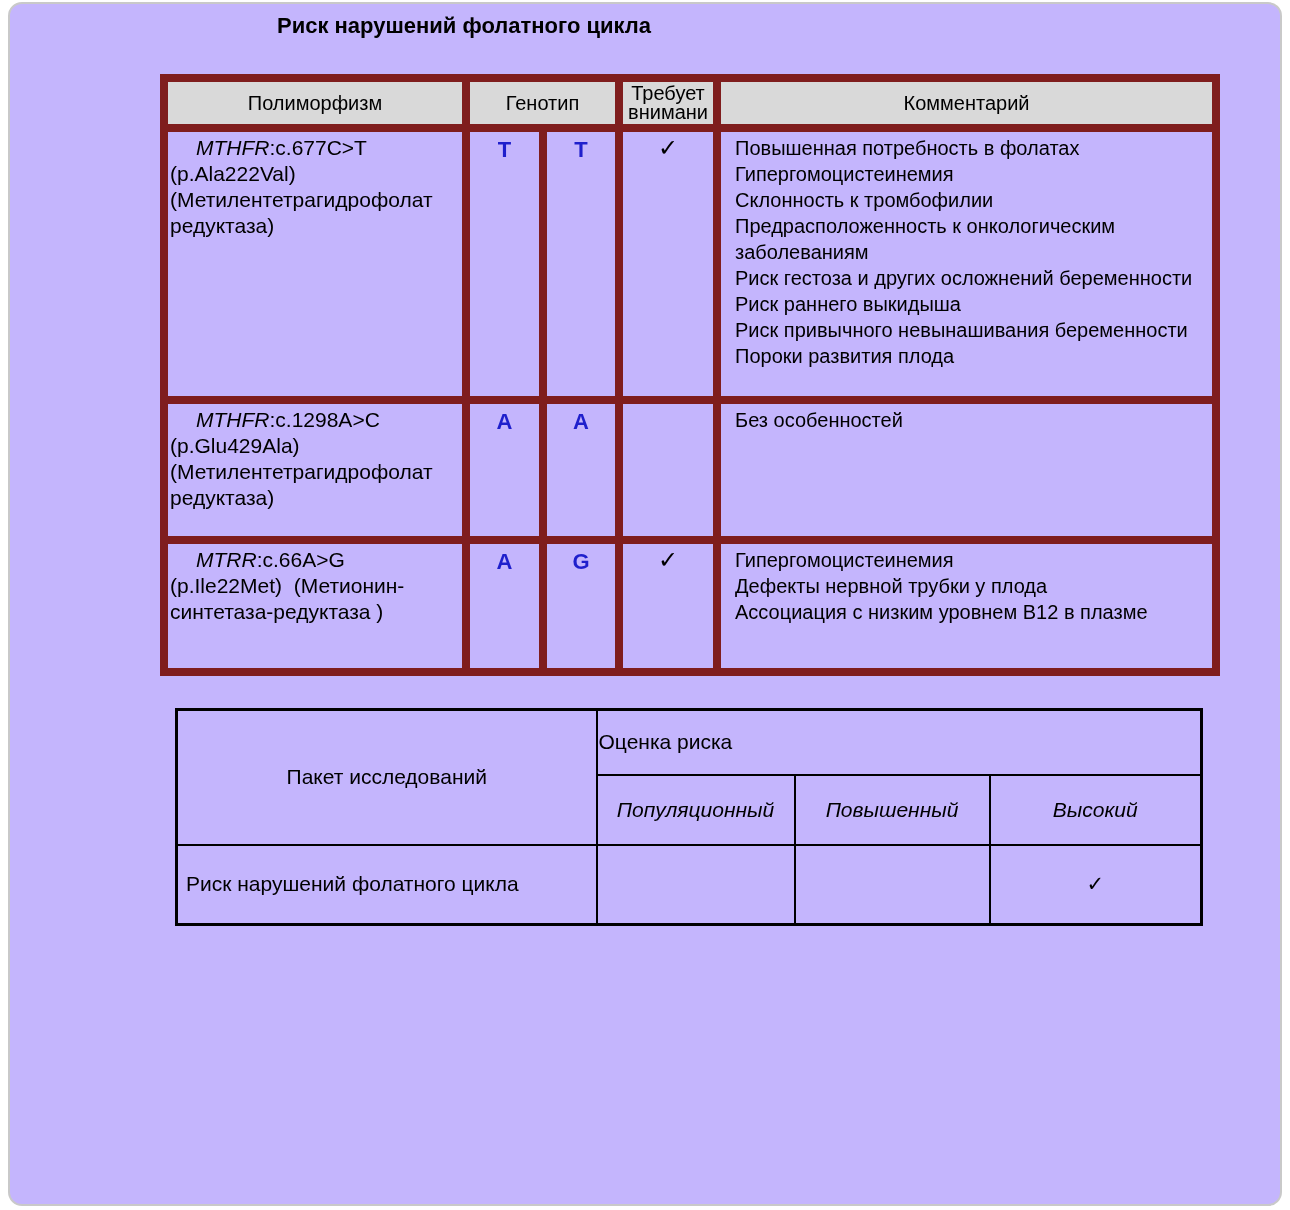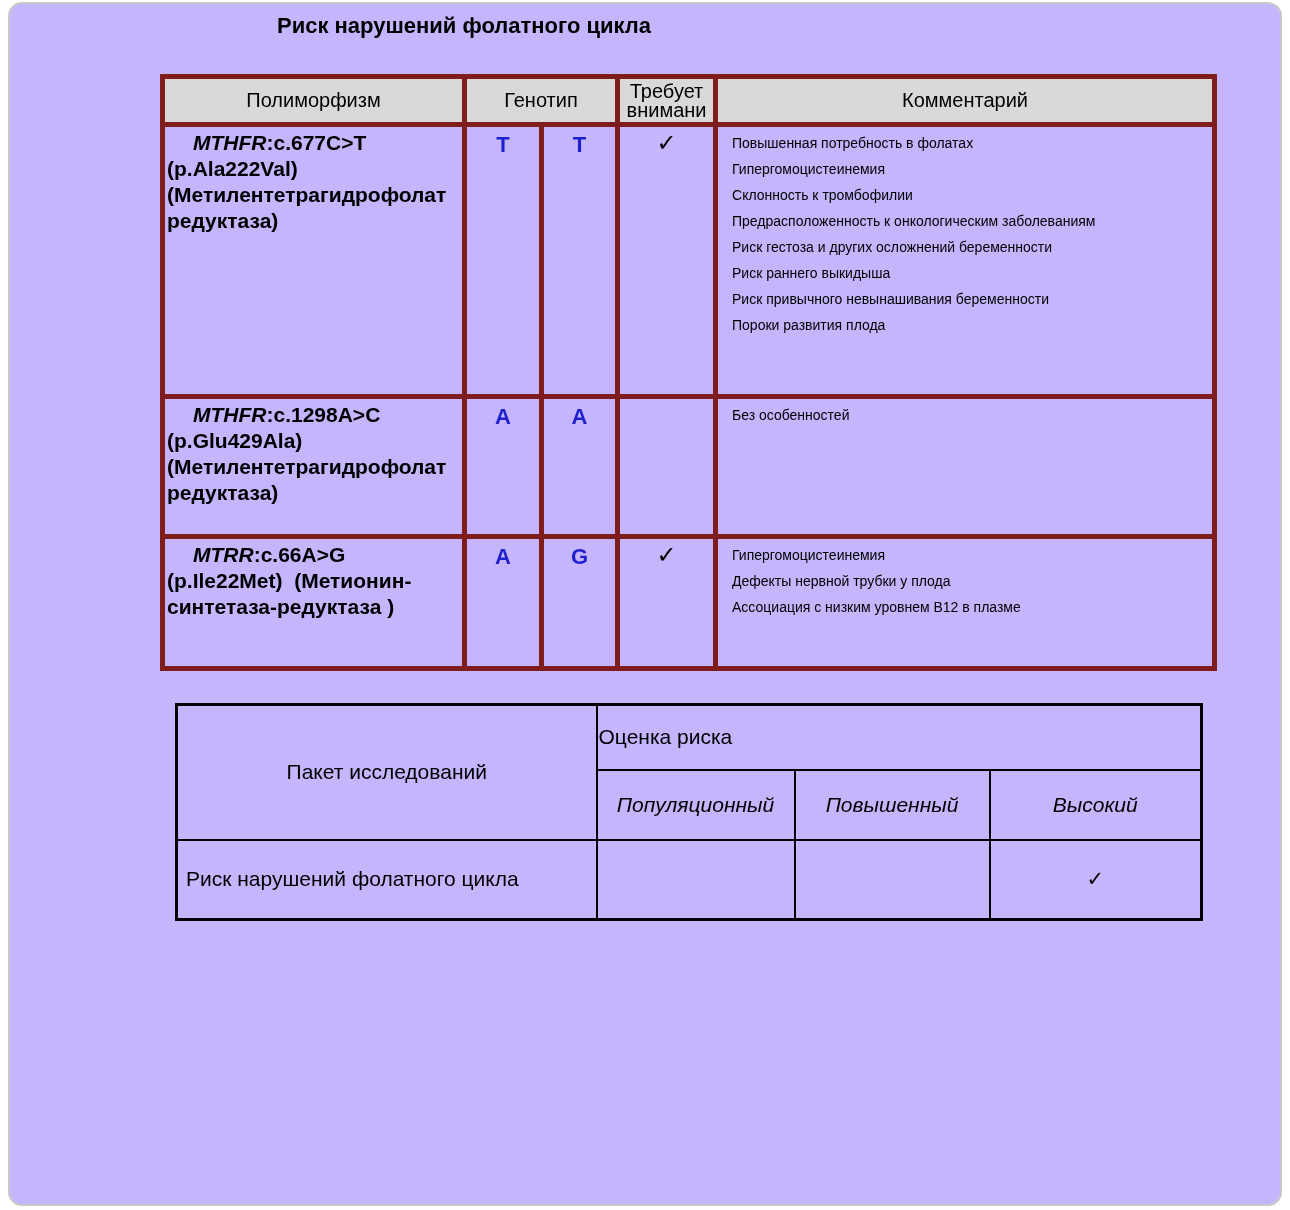--- a/index.html
+++ b/index.html
@@ -33,54 +33,53 @@
 
   
   table.risk-table {
     border-collapse: collapse;
     table-layout: fixed;
     width: 1052px;
     margin: 34px 0 0 150px;
     border: 3px solid #000;
   }
   table.risk-table th, table.risk-table td {
-    border: 5px solid #7f1d1d;
+    border: 8px solid #7f1d1d;
     vertical-align: top;
   }
   table.risk-table tr.head th {
     background: var(--header-bg);
     font-weight: 400;
     font-size: 20px;
     height: 48px;
     vertical-align: middle;
     text-align: center;
     padding: 2px;
   }
   th.attn-head { font-size: 18px; line-height: 19px; overflow: hidden; }
   td.poly {
     font-size: 21px;
     line-height: 26px;
     padding: 3px 4px 2px 2px;
     overflow: hidden;
-    font-weight: bold;
   }
   .poly-first { padding-left: 26px; white-space: nowrap; }
   .poly-first i { font-style: italic; }
   .poly-details div { white-space: pre-wrap; }
   td.allele {
     text-align: center;
     font-size: 22px;
     font-weight: 700;
     color: var(--genotype-color);
     padding-top: 5px;
   }
   td.attn { text-align: center; padding-top: 3px; }
   .check { font-size: 24px; line-height: 26px; }
   td.comment {
-    font-size: 14px;
+    font-size: 20px;
     line-height: 26px;
     padding: 3px 4px 2px 14px;
   }
   tr.r1 { height: 272px; }
   tr.r2 { height: 140px; }
   tr.r3 { height: 120px; }
   tr.r4 { height: 132px; }
 
   
   table.summary-table {

